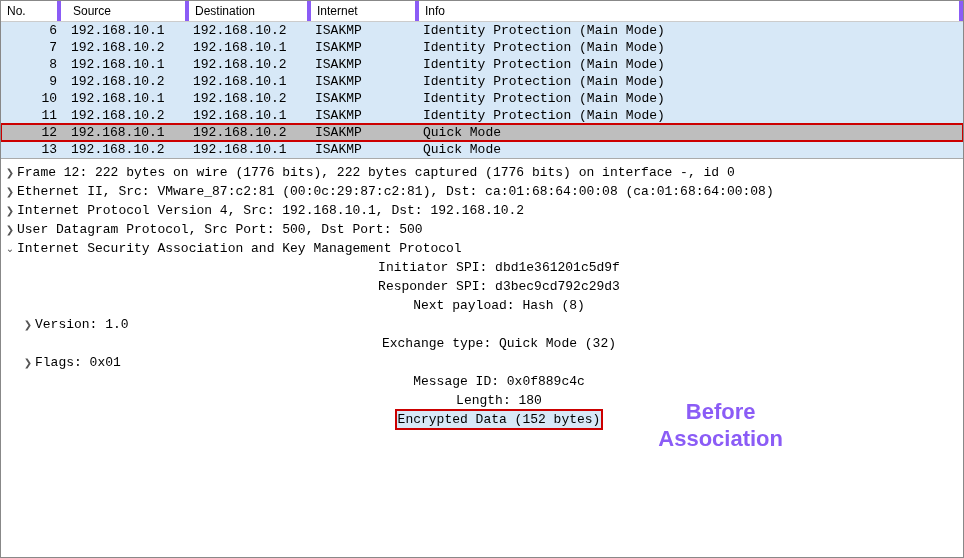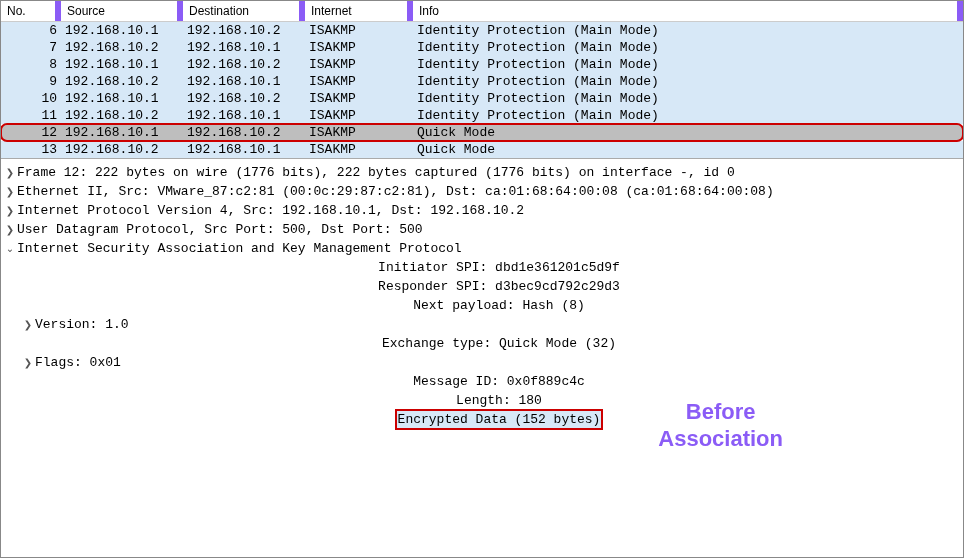--- a/index.html
+++ b/index.html
@@ -20,40 +20,39 @@
   }
   .packet-header {
     display: flex;
     background: #fff;
     border-bottom: 1px solid #ccc;
     font-family: -apple-system, "Segoe UI", Arial, sans-serif;
     font-size: 12px;
   }
   .packet-header .col {
     padding: 3px 6px;
-    border-right: 6px solid #8b5cf6;
+    border-right: 4px solid #8b5cf6;
     text-align: left;
   }
   .packet-row {
     display: flex;
     padding: 1px 0;
     white-space: pre;
   }
   .row-isakmp { background: #d7e8f7; }
   .row-selected {
     background: #bebebe;
     outline: 2px solid #c00;
     outline-offset: -1px;
     position: relative;
     z-index: 1;
-    border-radius: 6px;
   }
   .col { overflow: hidden; }
   .col-no       { width: 60px;  text-align: right; padding-right: 4px; }
-  .col-source   { width: 122px; padding-left: 4px; }
+  .col-source   { width: 122px; padding-left: 4px; margin-left: 6px; }
   .col-dest     { width: 122px; padding-left: 4px; }
   .col-protocol { width: 108px; padding-left: 4px; }
   .col-info     { flex: 1;     padding-left: 4px; }
   .packet-header .col-no { text-align: left; padding-left: 6px; }
 
   .details-pane {
     flex: 1;
     padding: 4px 0;
     font-family: "Consolas", "Courier New", monospace;
     font-size: 13px;

